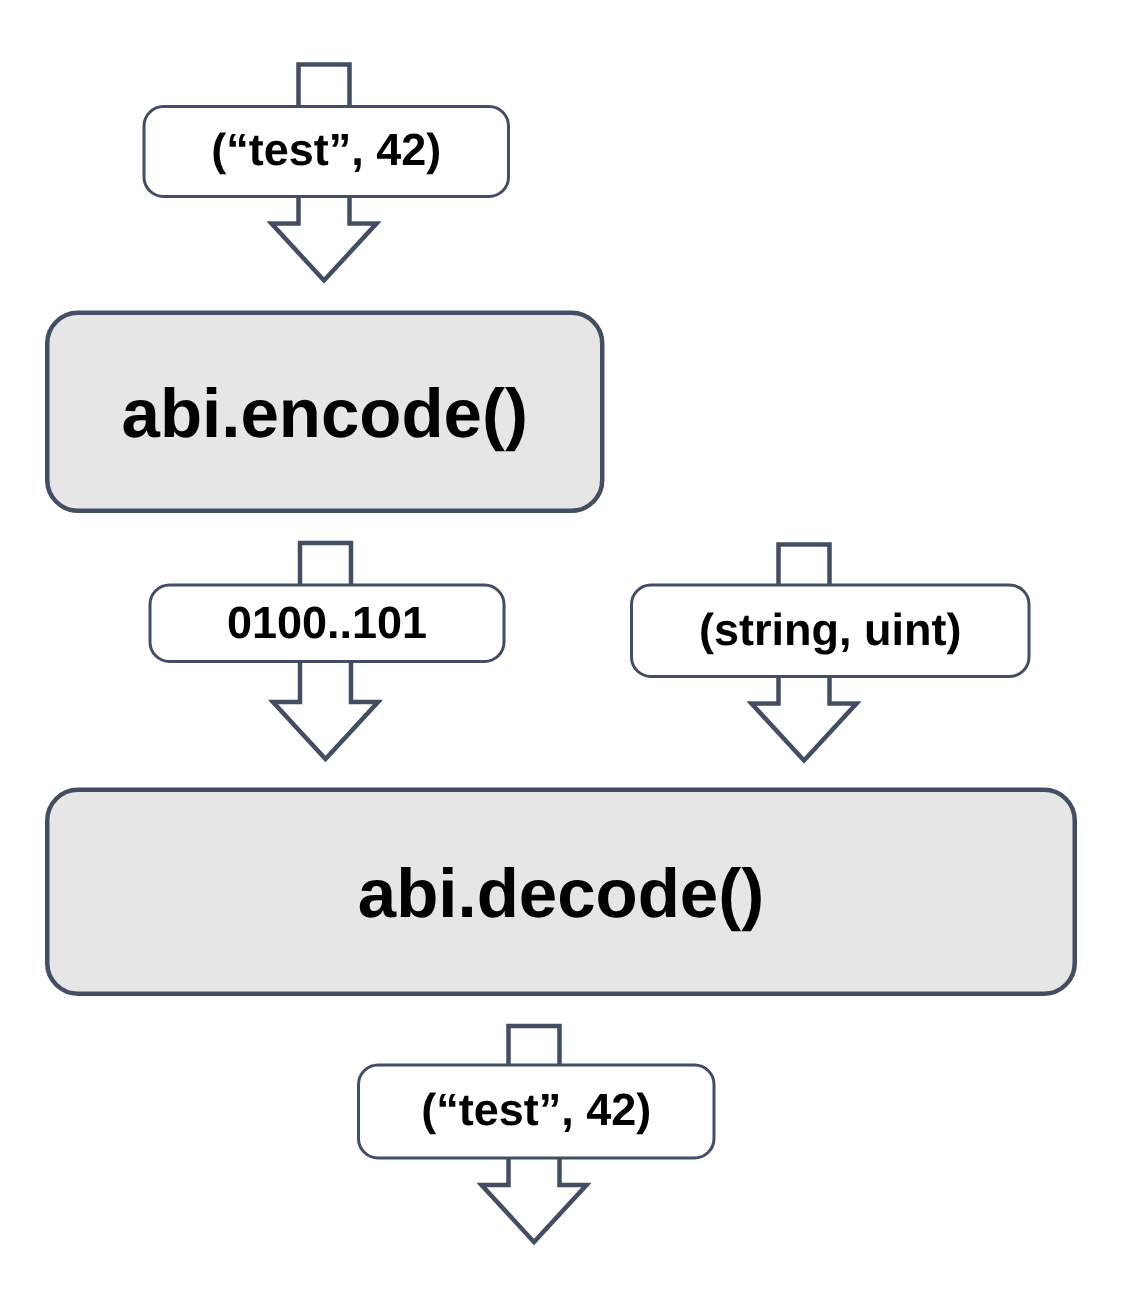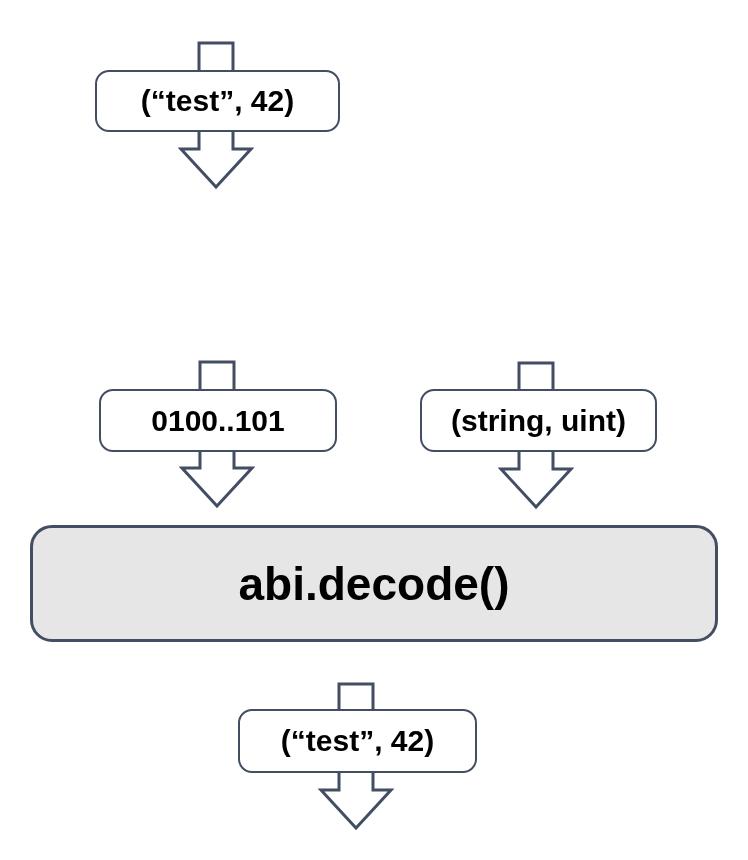--- a/index.html
+++ b/index.html
@@ -45,23 +45,23 @@
     border-radius:22px;
     font-size:46px;
   }
   
   #arrow-a{left:178px;top:41px;}
   #arrow-b{left:179px;top:360px;}
   #arrow-c{left:498px;top:361px;}
   #arrow-d{left:318px;top:682px;}
   #label-input   {left:95px; top:70px; width:245px;height:62px;}
   #node-encode   {left:30px; top:207px;width:373px;height:135px;}
-  #label-encoded {left:99px; top:389px;width:238px;height:63px;}
-  #label-types   {left:420px;top:389px;width:237px;height:63px;}
-  #node-decode   {left:30px; top:525px;width:688px;height:117px;}
+  #label-encoded {left:99px; top:389px;width:238px;height:53px;}
+  #label-types   {left:420px;top:389px;width:267px;height:63px;}
+  #node-decode   {left:30px; top:525px;width:688px;height:139px;}
   #label-output  {left:238px;top:709px;width:239px;height:64px;}
 </style>
 </head>
 <body>
 
 <div class="canvas">
 
   <svg id="arrow-a" class="arrow" width="76" height="148" viewBox="0 0 76 148" aria-hidden="true">
     <polygon points="21,2 55,2 55,108 73,108 38,146 3,108 21,108"></polygon>
   </svg>
@@ -70,20 +70,21 @@
   </svg>
   <svg id="arrow-c" class="arrow" width="76" height="148" viewBox="0 0 76 148" aria-hidden="true">
     <polygon points="21,2 55,2 55,108 73,108 38,146 3,108 21,108"></polygon>
   </svg>
   <svg id="arrow-d" class="arrow" width="76" height="148" viewBox="0 0 76 148" aria-hidden="true">
     <polygon points="21,2 55,2 55,108 73,108 38,146 3,108 21,108"></polygon>
   </svg>
 
   <div id="label-input" class="box value-label">(“test”, 42)</div>
 
+  <div id="node-encode" class="box fn-node">abi.encode()</div>
 
   <div id="label-encoded" class="box value-label">0100..101</div>
 
   <div id="label-types" class="box value-label">(string, uint)</div>
 
   <div id="node-decode" class="box fn-node">abi.decode()</div>
 
   <div id="label-output" class="box value-label">(“test”, 42)</div>
 
 </div>

